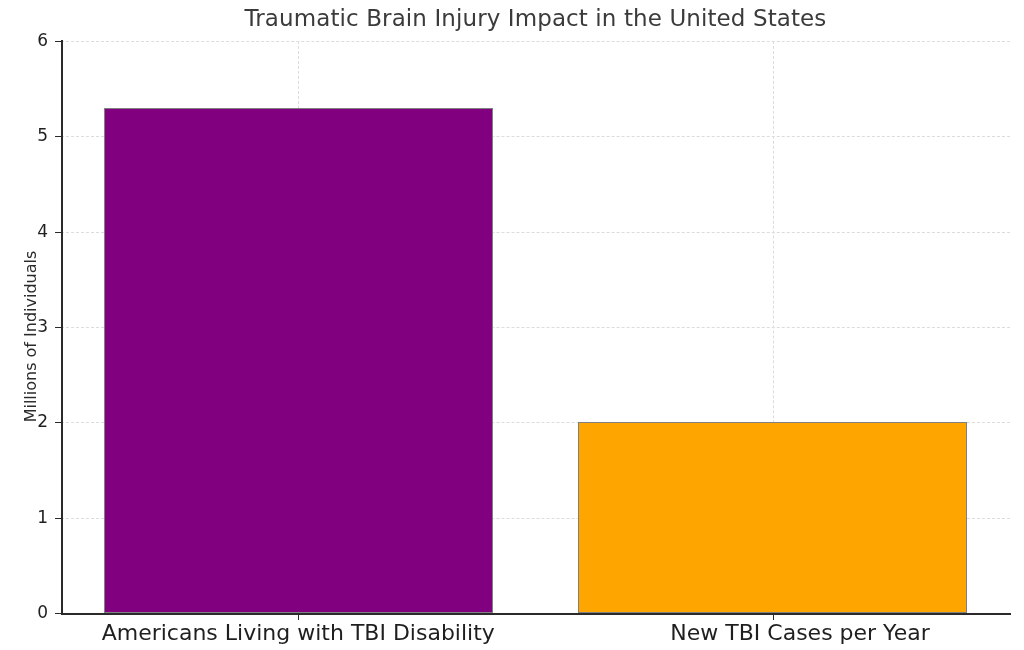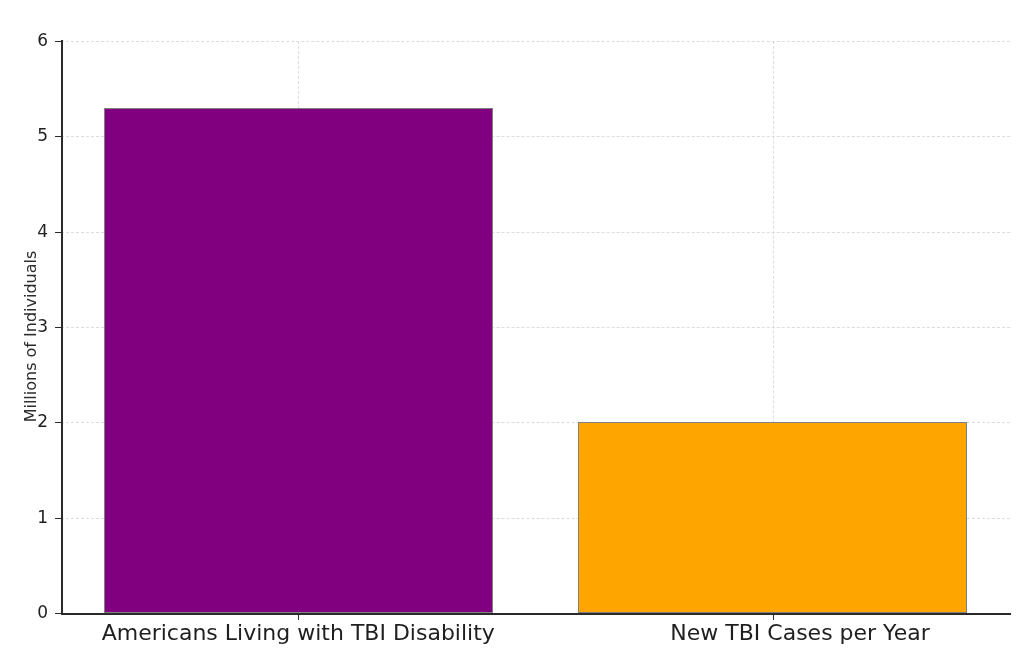--- a/index.html
+++ b/index.html
@@ -132,20 +132,21 @@
   .bar {
     position: absolute;
     box-sizing: border-box;
   }
 </style>
 </head>
 <body>
 
 <div id="figure">
 
+  <div id="chart-title">Traumatic Brain Injury Impact in the United States</div>
 
   <div id="ylabel">Millions of Individuals</div>
 
   <div id="plot-area">
       <div class="hgrid" style="top: 476.667px;"></div>
       <div class="hgrid" style="top: 381.333px;"></div>
       <div class="hgrid" style="top: 286px;"></div>
       <div class="hgrid" style="top: 190.667px;"></div>
       <div class="hgrid" style="top: 95.3333px;"></div>
       <div class="hgrid" style="top: 0px;"></div>

